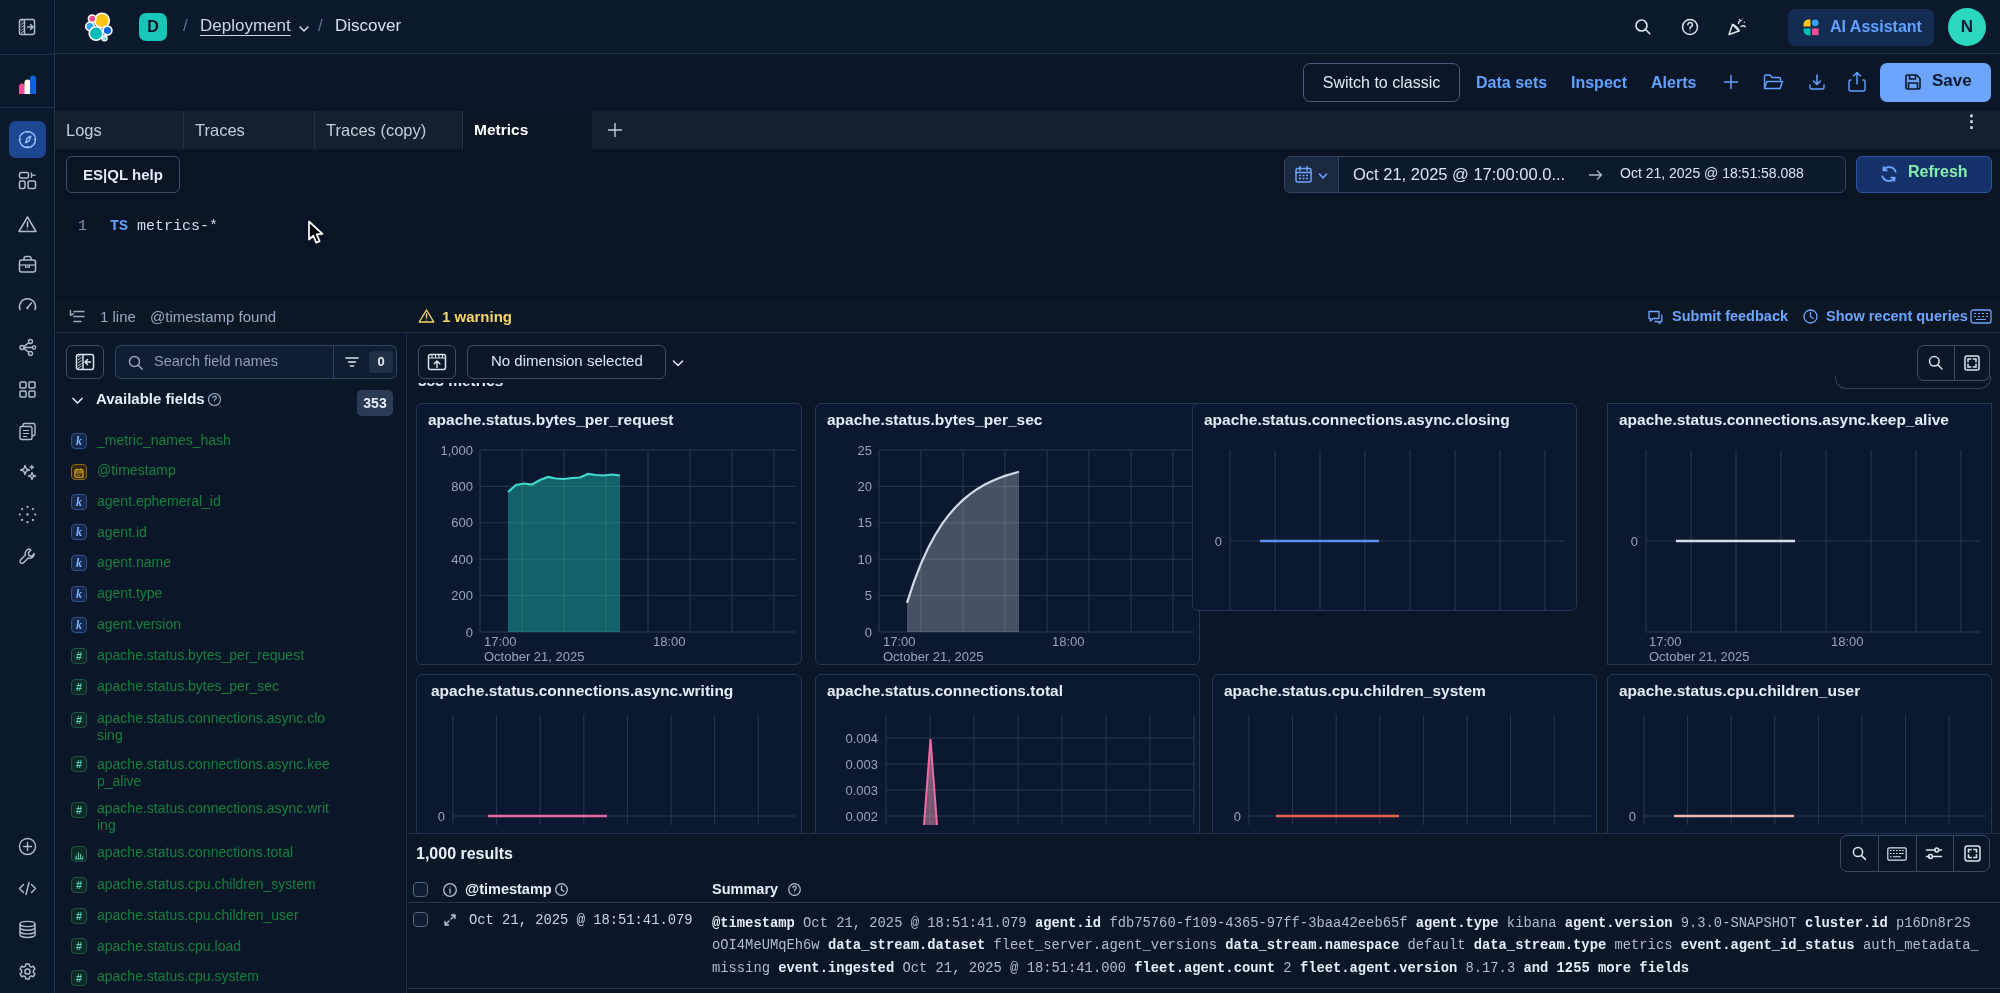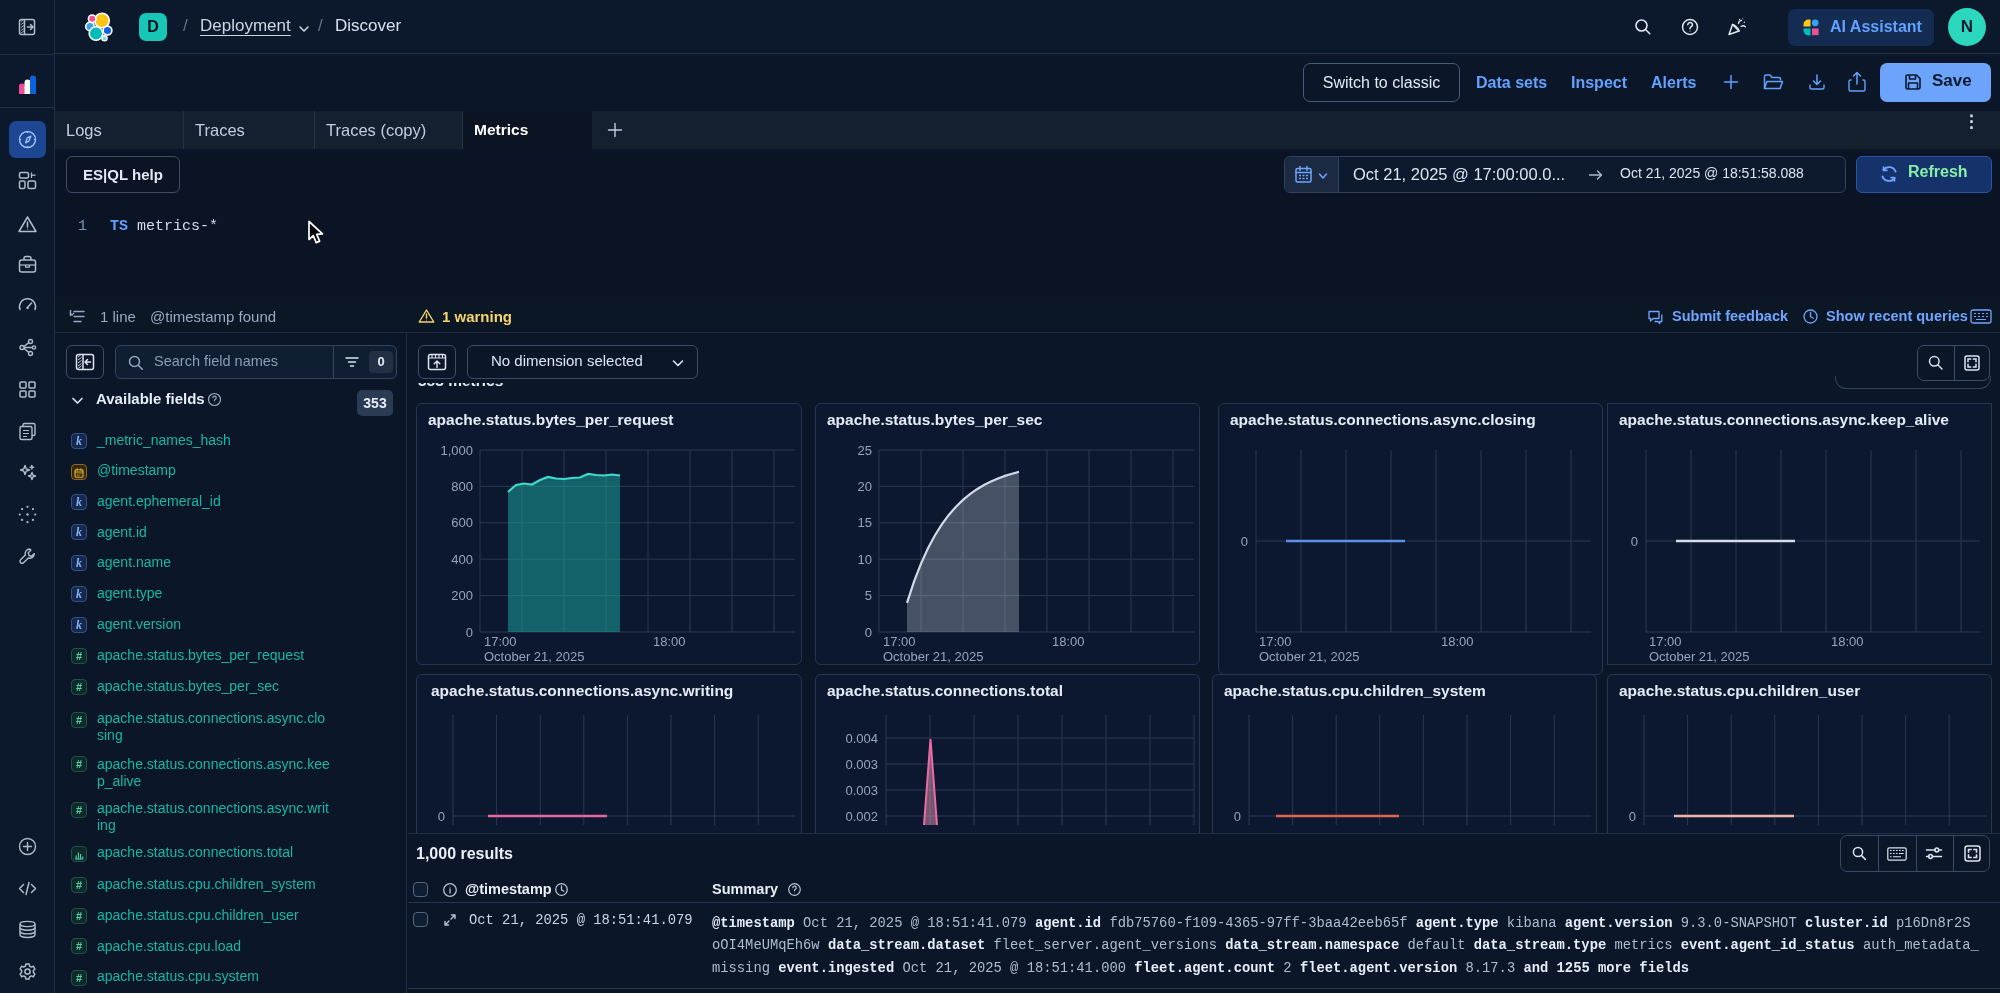--- a/index.html
+++ b/index.html
@@ -7,21 +7,21 @@
   body { font-family:"Liberation Sans", sans-serif; }
   .abs { position:absolute; }
   .mono { font-family:"Liberation Mono", monospace; }
   svg { display:block; }
   .ib { border:1px solid #3D4D68; border-radius:6px; }
   .tok { width:16px; height:16px; border-radius:4px; font-size:11px; text-align:center; line-height:15px; }
   .tok-k { background:#16294A; border:1px solid #325089; color:#7FB2FF; font-weight:700; }
   .tok-k i { font-style:italic; font-family:"Liberation Serif", serif; font-size:12px; }
   .tok-d { background:#33270E; border:1px solid #8A6A16; }
   .tok-h { background:#0E2A26; border:1px solid #1F5348; color:#52D1B5; font-weight:700; }
-  .ftxt { color:#14b8a6; font-size:14px; line-height:17px; }
+  .ftxt { color:#15803d; font-size:14px; line-height:17px; }
 </style>
 </head>
 <body>
 <div class="abs" style="left:0;top:0;width:2000px;height:993px;background:#0B1628;overflow:hidden;">
 
 <div class="abs" id="sidebar" style="left:0;top:0;width:55px;height:993px;background:#0C182B;border-right:1px solid #20304A;">
   <div class="abs" style="left:0;top:54px;width:55px;height:1px;background:#20304A;"></div>
   <div class="abs" style="left:0;top:107px;width:55px;height:1px;background:#20304A;"></div>
 
   <svg class="abs" style="left:17px;top:17px;" width="20" height="20" viewBox="0 0 20 20" fill="none" stroke="#AFBCCE" stroke-width="1.5">
@@ -373,21 +373,21 @@
 </div>
 
 <div class="abs" id="main" style="left:408px;top:334px;width:1592px;height:499px;background:#0B1628;overflow:hidden;">
 
   <div class="abs ib" style="left:10px;top:11px;width:38px;height:34px;"></div>
   <svg class="abs" style="left:19px;top:19px;" width="20" height="18" viewBox="0 0 20 18" fill="none" stroke="#DCE4F0" stroke-width="1.5">
     <rect x="1.5" y="1.5" width="17" height="15" rx="2"></rect>
     <path d="M1.5 5h17 M5 1.5v3.5 M8.5 1.5v3.5 M12 1.5v3.5 M15.5 1.5v3.5" stroke-width="1.1"></path>
     <path d="M10 14.5v-6 M7.2 10.8L10 8l2.8 2.8" stroke-linecap="round" stroke-linejoin="round" stroke-width="1.4"></path>
   </svg>
-  <div class="abs ib" style="left:59px;top:11px;width:231px;height:34px;">
+  <div class="abs ib" style="left:59px;top:11px;width:199px;height:34px;">
     <div class="abs" style="left:23px;top:6px;color:#DEE5F4;font-size:15px;">No dimension selected</div>
     <svg class="abs" style="left:203px;top:11px;" width="14" height="13" viewBox="0 0 14 13" fill="none" stroke="#DEE5F4" stroke-width="1.6" stroke-linecap="round" stroke-linejoin="round">
           <path d="M2.5 4l4.5 4.5L11.5 4"></path>
         </svg>
   </div>
   <div class="abs" style="left:1509px;top:11px;width:73px;height:36px;border:1px solid #3D4D68;border-radius:7px;">
     <div class="abs" style="left:36px;top:0;width:1px;height:34px;background:#3D4D68;"></div>
     <svg class="abs" style="left:9px;top:8px;" width="18" height="18" viewBox="0 0 18 18" fill="none" stroke="#DCE4F0" stroke-width="1.5" stroke-linecap="round">
           <circle cx="7.3" cy="7.3" r="4.8"></circle>
           <path d="M11 11l4 4"></path>
@@ -456,21 +456,21 @@
       <text x="56" y="159.7" text-anchor="end" fill="#96A5BC" font-size="13">10</text>
       <text x="56" y="196.1" text-anchor="end" fill="#96A5BC" font-size="13">5</text>
       <text x="56" y="232.5" text-anchor="end" fill="#96A5BC" font-size="13">0</text>
       <path d="M91,228 L91.0,198.9 L98.0,177.6 L105.0,159.6 L112.0,144.3 L119.0,131.2 L126.0,120.1 L133.0,110.7 L140.0,102.7 L147.0,95.9 L154.0,90.1 L161.0,85.2 L168.0,81.0 L175.0,77.5 L182.0,74.4 L189.0,71.9 L196.0,69.7 L203.0,67.8 L203,228 Z" fill="rgba(205,215,230,0.30)"></path>
       <path d="M91.0,198.9 L98.0,177.6 L105.0,159.6 L112.0,144.3 L119.0,131.2 L126.0,120.1 L133.0,110.7 L140.0,102.7 L147.0,95.9 L154.0,90.1 L161.0,85.2 L168.0,81.0 L175.0,77.5 L182.0,74.4 L189.0,71.9 L196.0,69.7 L203.0,67.8" fill="none" stroke="#D2DAE8" stroke-width="2.2"></path>
       <text x="67" y="242" fill="#96A5BC" font-size="13">17:00</text>
       <text x="236" y="242" fill="#96A5BC" font-size="13">18:00</text>
       <text x="67" y="257" fill="#96A5BC" font-size="13">October 21, 2025</text>
     </svg>
   </div>
-  <div class="abs" style="left:810px;top:69px;width:385px;height:272px;background:#0C1830;border:1px solid #263650;border-radius:6px;overflow:hidden;">
+  <div class="abs" style="left:784px;top:69px;width:385px;height:208px;background:#0C1830;border:1px solid #263650;border-radius:6px;overflow:hidden;">
     <div class="abs" style="left:11px;top:7px;color:#E4EBF5;font-weight:700;font-size:15.5px;">apache.status.connections.async.closing</div>
     <svg class="abs" style="left:0;top:0;" width="385" height="262" viewBox="0 0 385 262" font-family="Liberation Sans, sans-serif">
       <line x1="37.0" y1="46" x2="37.0" y2="228" stroke="#2A384E" stroke-width="1"></line>
       <line x1="82.0" y1="46" x2="82.0" y2="228" stroke="#2A384E" stroke-width="1"></line>
       <line x1="127.0" y1="46" x2="127.0" y2="228" stroke="#2A384E" stroke-width="1"></line>
       <line x1="172.0" y1="46" x2="172.0" y2="228" stroke="#2A384E" stroke-width="1"></line>
       <line x1="217.0" y1="46" x2="217.0" y2="228" stroke="#2A384E" stroke-width="1"></line>
       <line x1="262.0" y1="46" x2="262.0" y2="228" stroke="#2A384E" stroke-width="1"></line>
       <line x1="307.0" y1="46" x2="307.0" y2="228" stroke="#2A384E" stroke-width="1"></line>
       <line x1="352.0" y1="46" x2="352.0" y2="228" stroke="#2A384E" stroke-width="1"></line>

